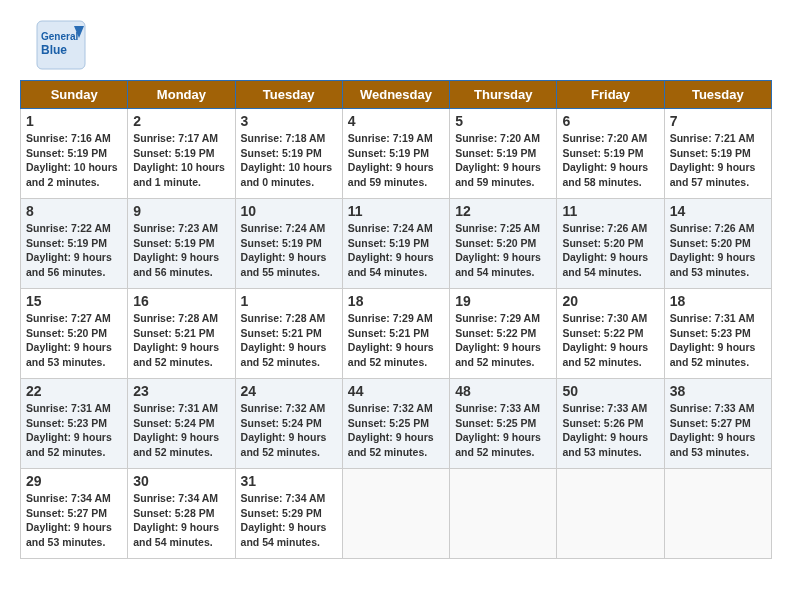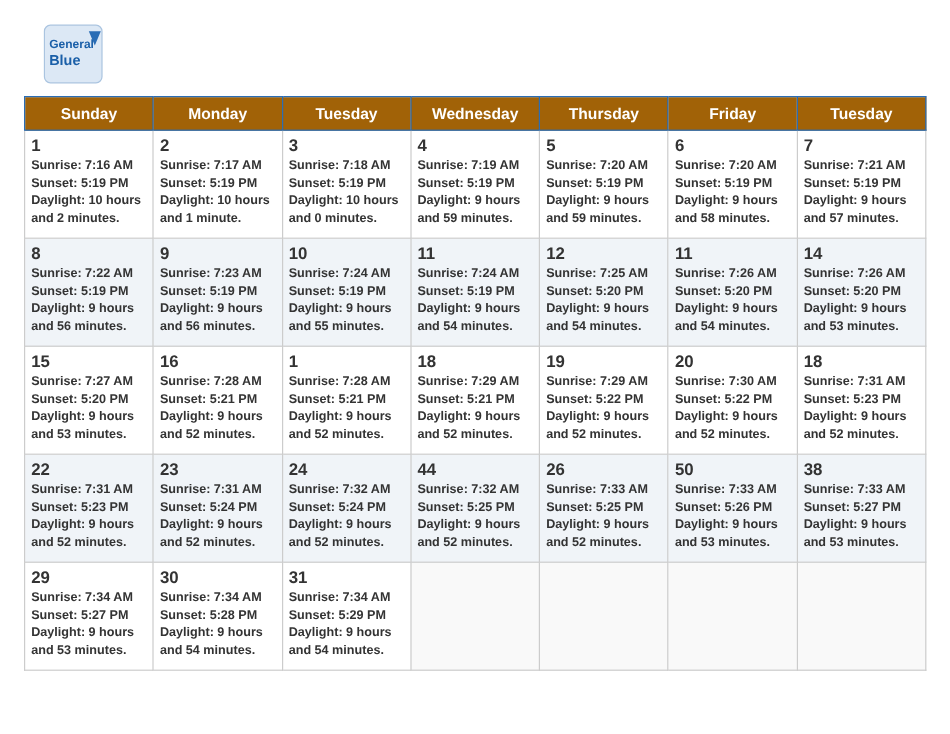--- a/index.html
+++ b/index.html
@@ -308,21 +308,21 @@
       </td>
         <td>
         <span class="day-number">44</span>
         <div class="day-detail">
           Sunrise: 7:32 AM<br>
           Sunset: 5:25 PM<br>
           Daylight: 9 hours and 52 minutes.
         </div>
       </td>
         <td>
-        <span class="day-number">26</span>
+        <span class="day-number">48</span>
         <div class="day-detail">
           Sunrise: 7:33 AM<br>
           Sunset: 5:25 PM<br>
           Daylight: 9 hours and 52 minutes.
         </div>
       </td>
         <td>
         <span class="day-number">50</span>
         <div class="day-detail">
           Sunrise: 7:33 AM<br>

